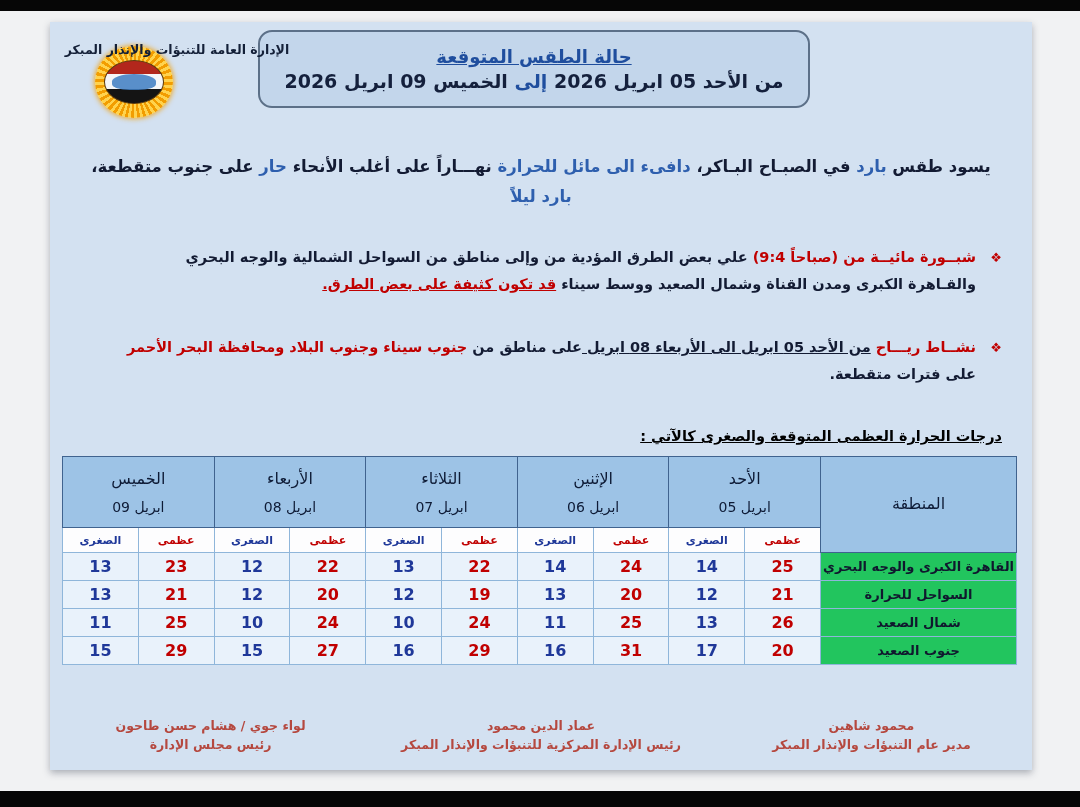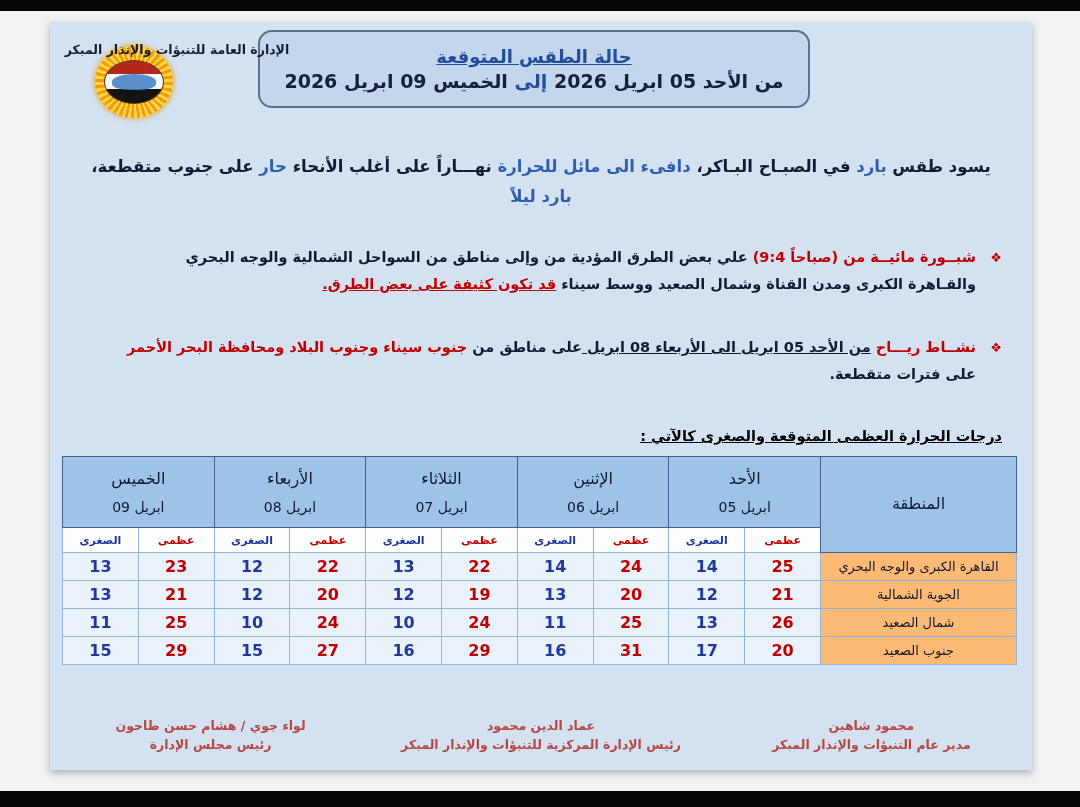--- a/index.html
+++ b/index.html
@@ -45,21 +45,21 @@
         font-size:14.5px;text-decoration:underline;}
   table.temps{position:absolute;top:434px;right:15px;width:955px;border-collapse:collapse;
         table-layout:fixed;background:#e9f2fb;}
   table.temps th,table.temps td{border:1px solid #8fb6da;padding:0;text-align:center;vertical-align:middle;}
   .day-h,.region-h{background:#9dc3e6;color:#0e1b36;font-weight:normal;font-size:16px;
         height:70px;border:1px solid #40638f !important;line-height:1.9;margin-left:40px;}
   .day-h .date{font-size:14px;}
   .sub-h{height:24px;font-size:11px;font-weight:bold;background:#fdfdfe;}
   .sub-h.mx{color:#c00000;}
   .sub-h.mn{color:#1f3899;}
-  td.region{font-size:13px;font-weight:normal;color:#10182e;height:27px;background:#fdba74;}
+  td.region{font-size:13px;font-weight:bold;color:#10182e;height:27px;background:#22c55e;}
   td.tmax{color:#c00000;font-weight:bold;font-size:16px;}
   td.tmin{color:#1f3899;font-weight:bold;font-size:16px;}
   
   .sigs{position:absolute;top:694px;right:20px;left:20px;display:flex;direction:rtl;}
   .sig{flex:1;text-align:center;color:#b5483f;font-weight:bold;font-size:12.5px;line-height:1.55;}
   .sig.mid{flex:1.35;}
 </style>
 </head>
 <body>
 
@@ -144,21 +144,21 @@
             <td class="tmax">24</td>
             <td class="tmin">14</td>
             <td class="tmax">22</td>
             <td class="tmin">13</td>
             <td class="tmax">22</td>
             <td class="tmin">12</td>
             <td class="tmax">23</td>
             <td class="tmin">13</td>
           </tr>
           <tr>
-            <td class="region">الجوية الشمالية</td>
+            <td class="region">السواحل للحرارة</td>
             <td class="tmax">21</td>
             <td class="tmin">12</td>
             <td class="tmax">20</td>
             <td class="tmin">13</td>
             <td class="tmax">19</td>
             <td class="tmin">12</td>
             <td class="tmax">20</td>
             <td class="tmin">12</td>
             <td class="tmax">21</td>
             <td class="tmin">13</td>

